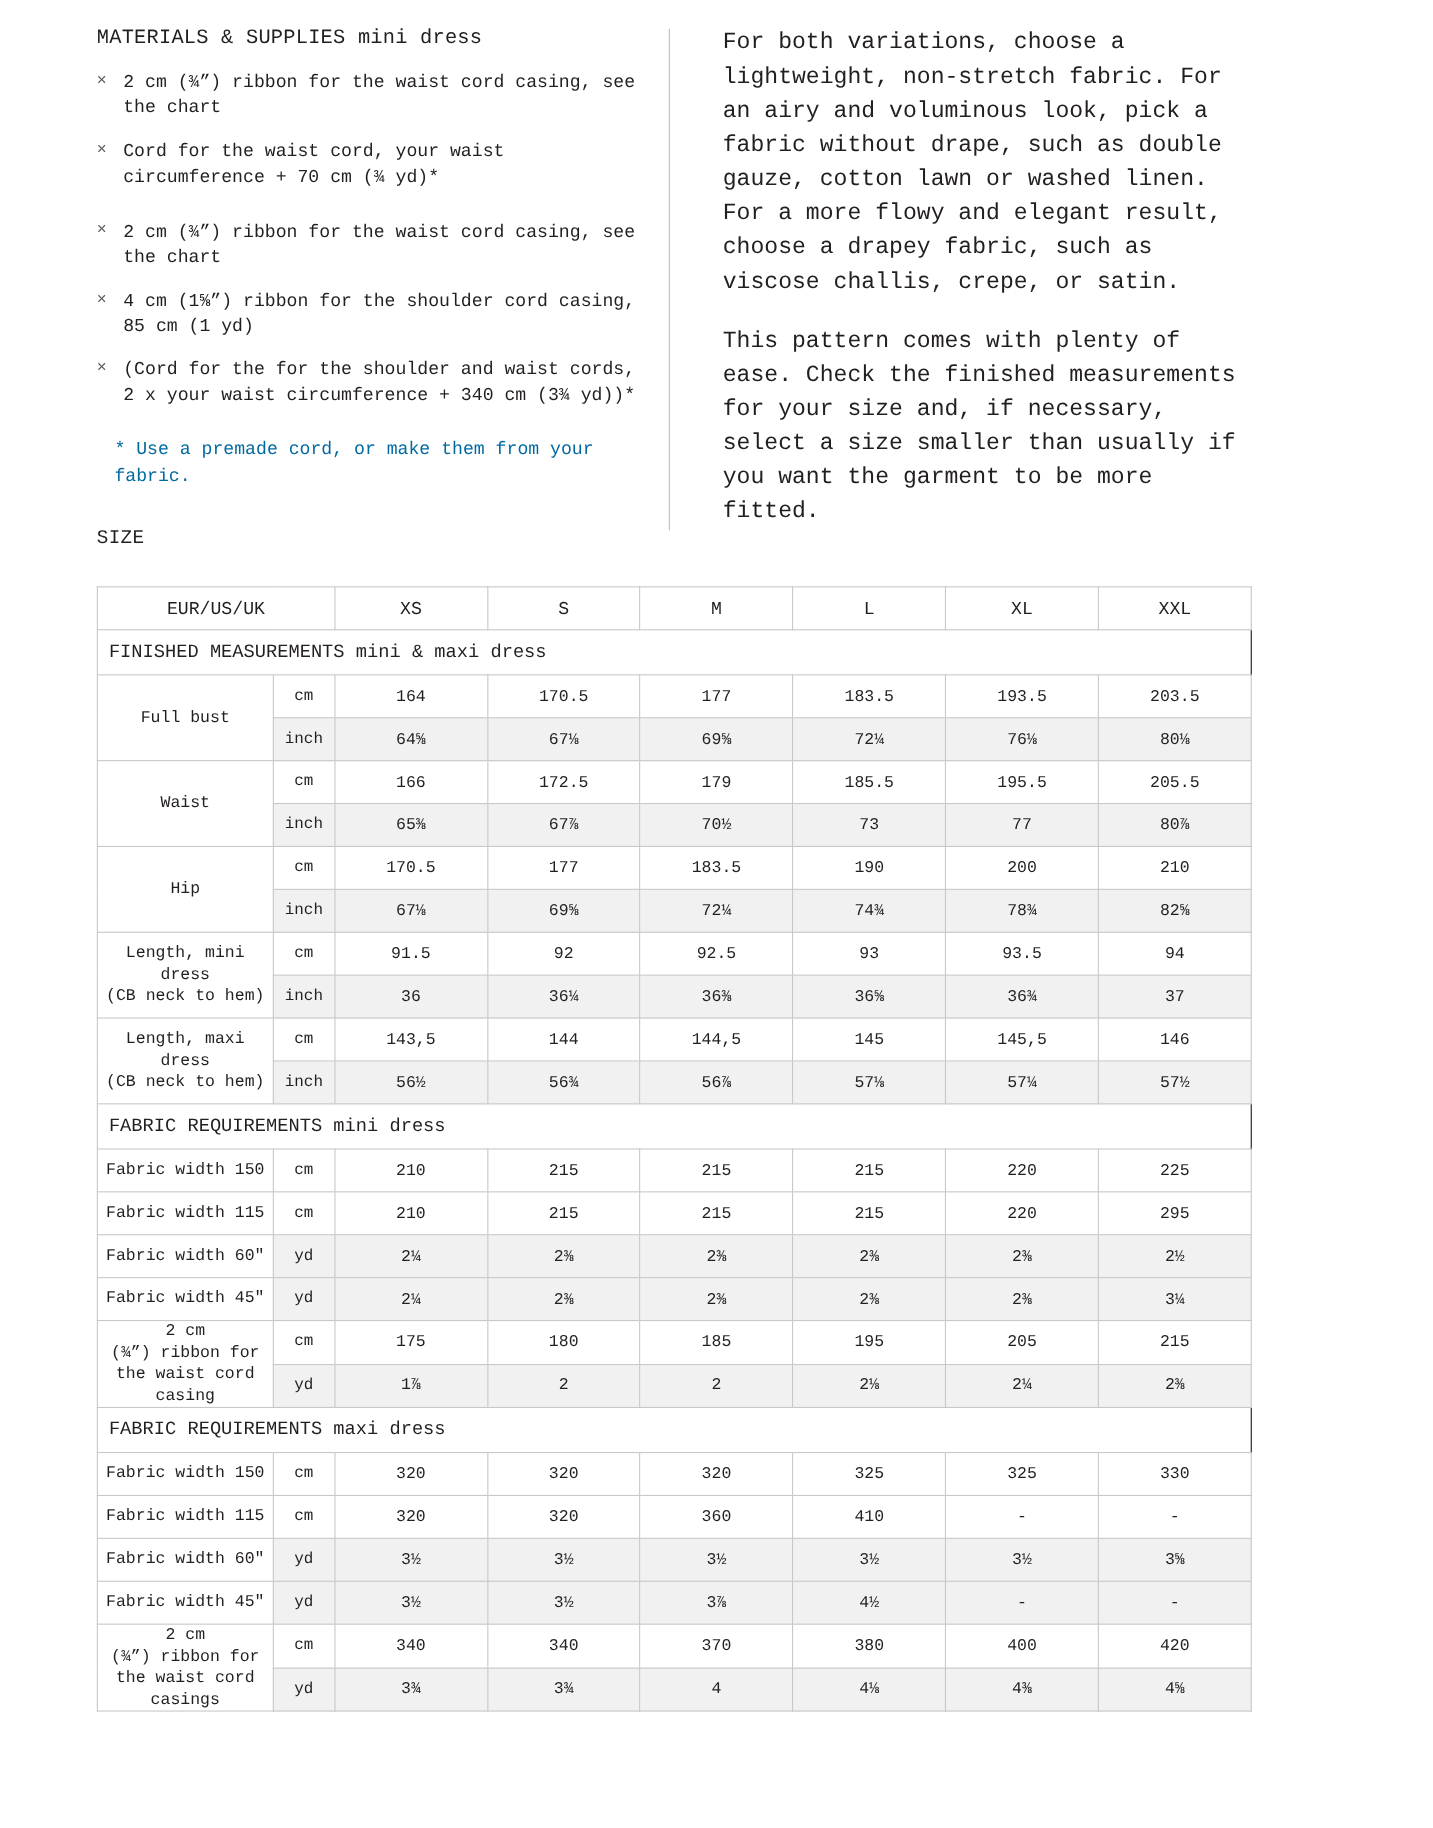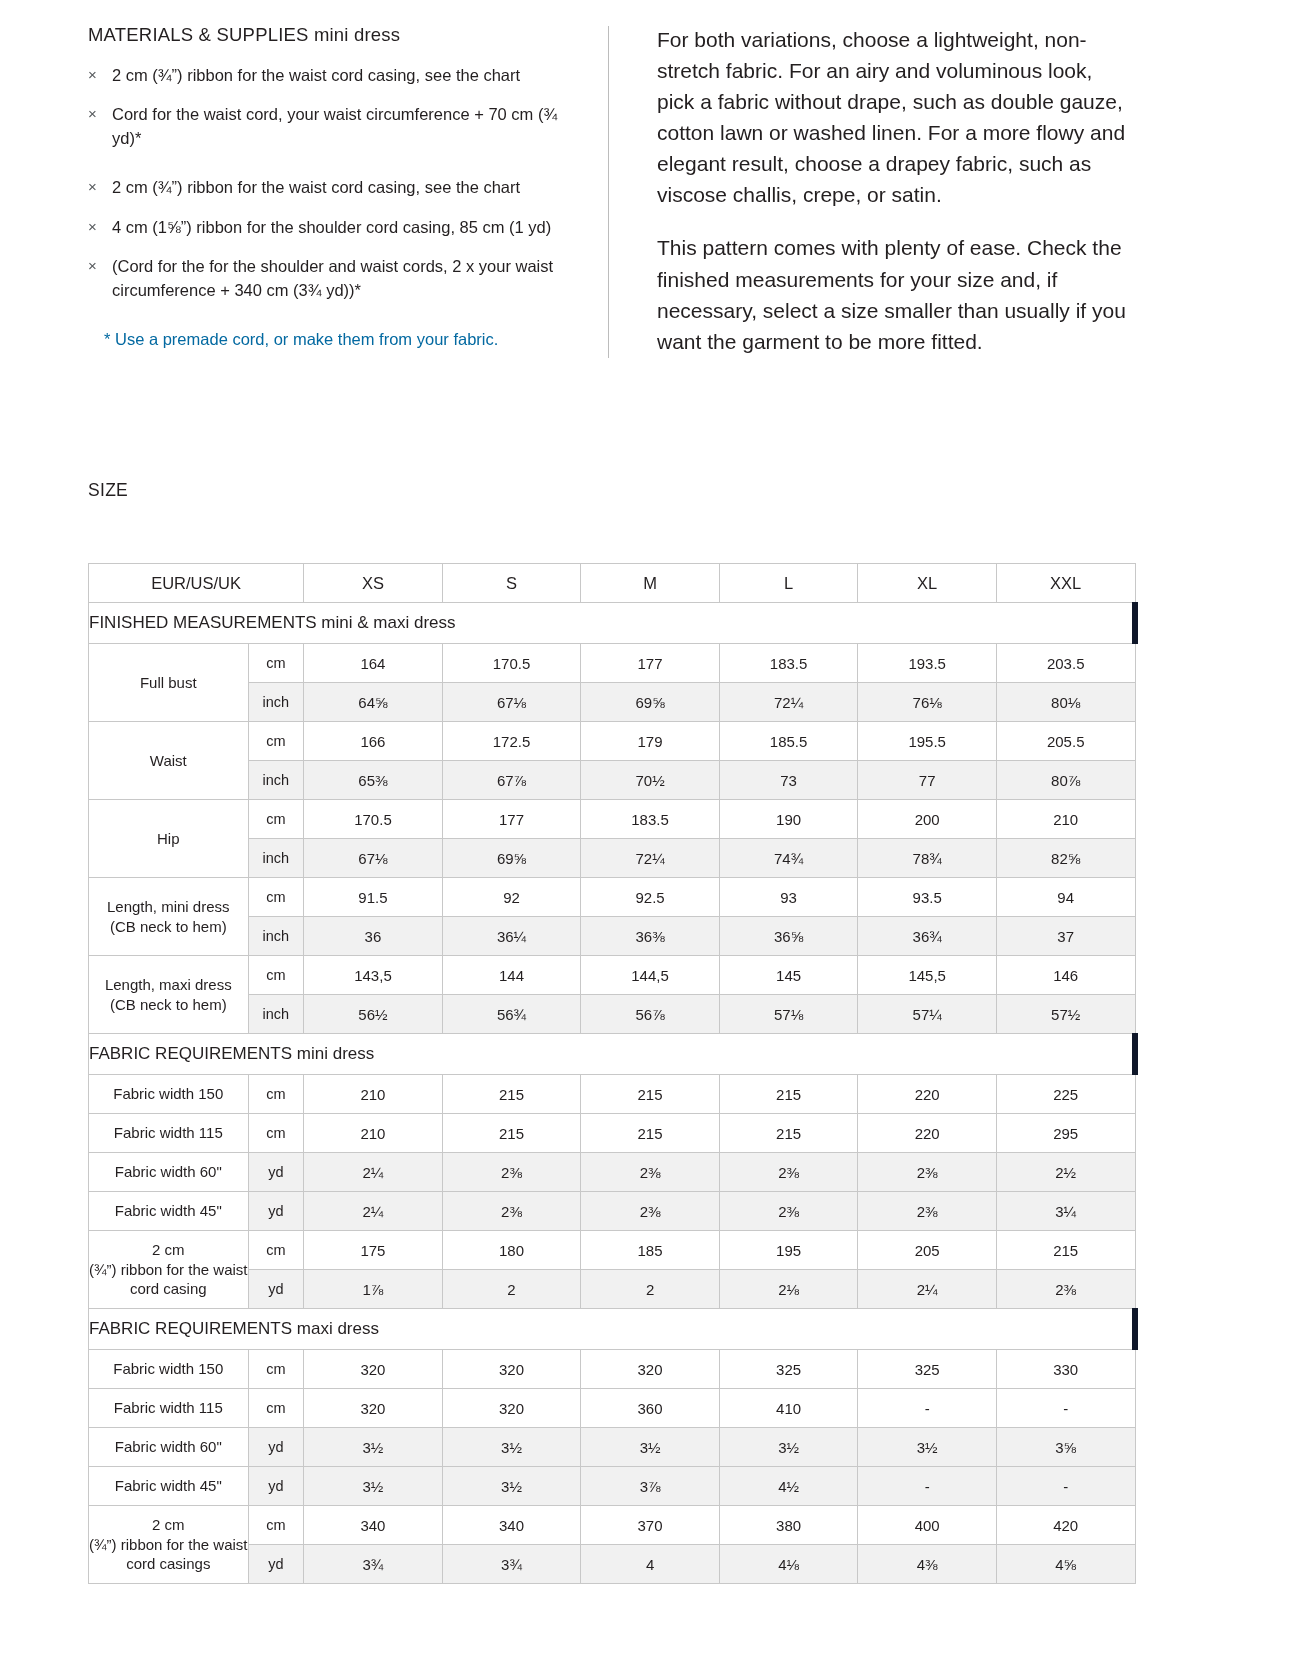--- a/index.html
+++ b/index.html
@@ -13,20 +13,21 @@
     font-family: "Liberation Sans", sans-serif;
     color: #231f20;
     position: relative;
     overflow: hidden;
   }
   .page {
     position: relative;
     width: 1303px;
     height: 1662px;
     box-sizing: border-box;
+    font-family: Liberation Mono, monospace;
   }
 
   
   .top {
     position: absolute;
     left: 88px;
     top: 24px;
     width: 1052px;
     display: flex;
     gap: 0;
@@ -91,21 +92,21 @@
     position: absolute;
     left: 88px;
     top: 480px;
     font-size: 17.5px;
     letter-spacing: .3px;
     color: #231f20;
   }
   table.sizes {
     position: absolute;
     left: 88px;
-    top: 563px;
+    top: 533px;
     width: 1050px;
     border-collapse: collapse;
     font-size: 15px;
     color: #231f20;
   }
   table.sizes td, table.sizes th {
     border: 1px solid #c8c8c8;
     text-align: center;
     vertical-align: middle;
     padding: 0;
@@ -116,25 +117,25 @@
     font-size: 16.5px;
     font-weight: 700;
     width: 215px;
   }
   th.hdr-col {
     font-size: 16.5px;
     font-weight: 700;
   }
   tr.section td {
     text-align: left;
-    padding-left: 0;
+    padding-left: 10px;
     font-size: 17px;
     height: 40px;
     border-left: 1px solid #c8c8c8;
-    border-right: 6px solid #0f172a;
+    border-right: 1px solid #0f172a;
     margin-top: 48px;
   }
   td.rowlabel {
     text-align: center;
     font-size: 15px;
     padding: 2px 6px;
     line-height: 1.3;
     width: 160px;
   }
   td.unit {

